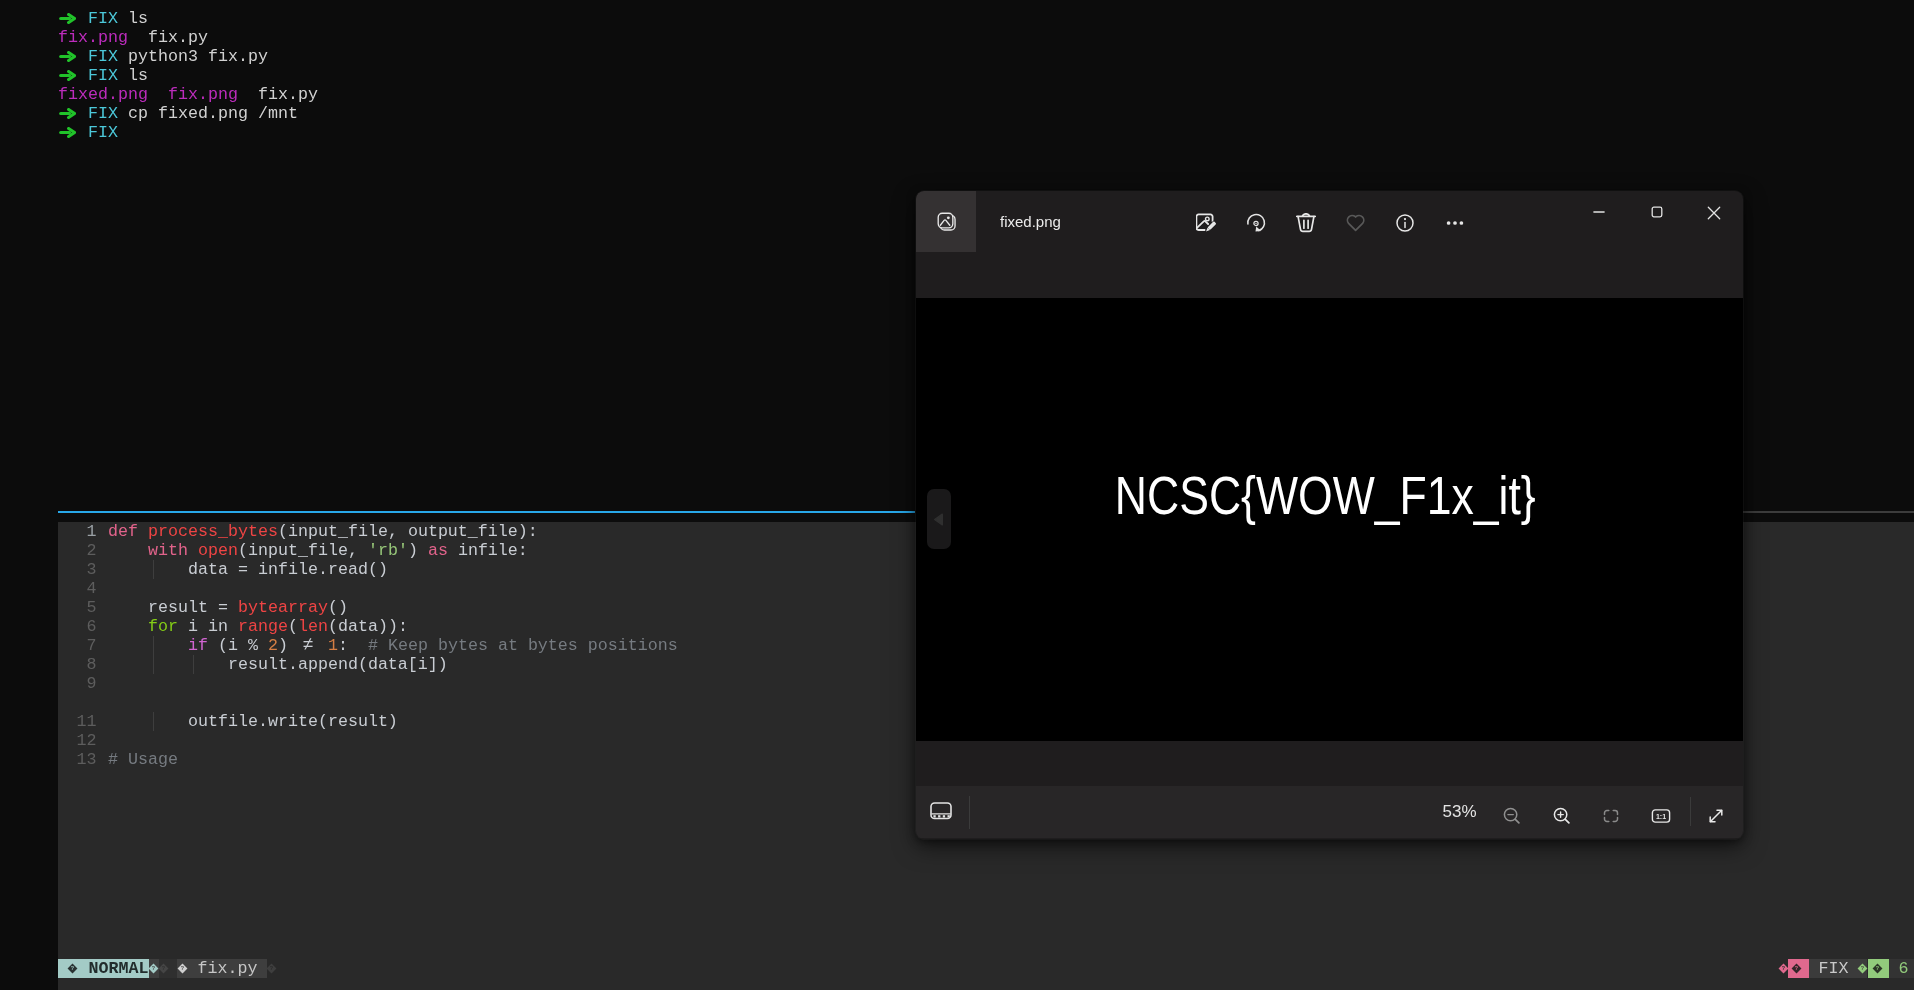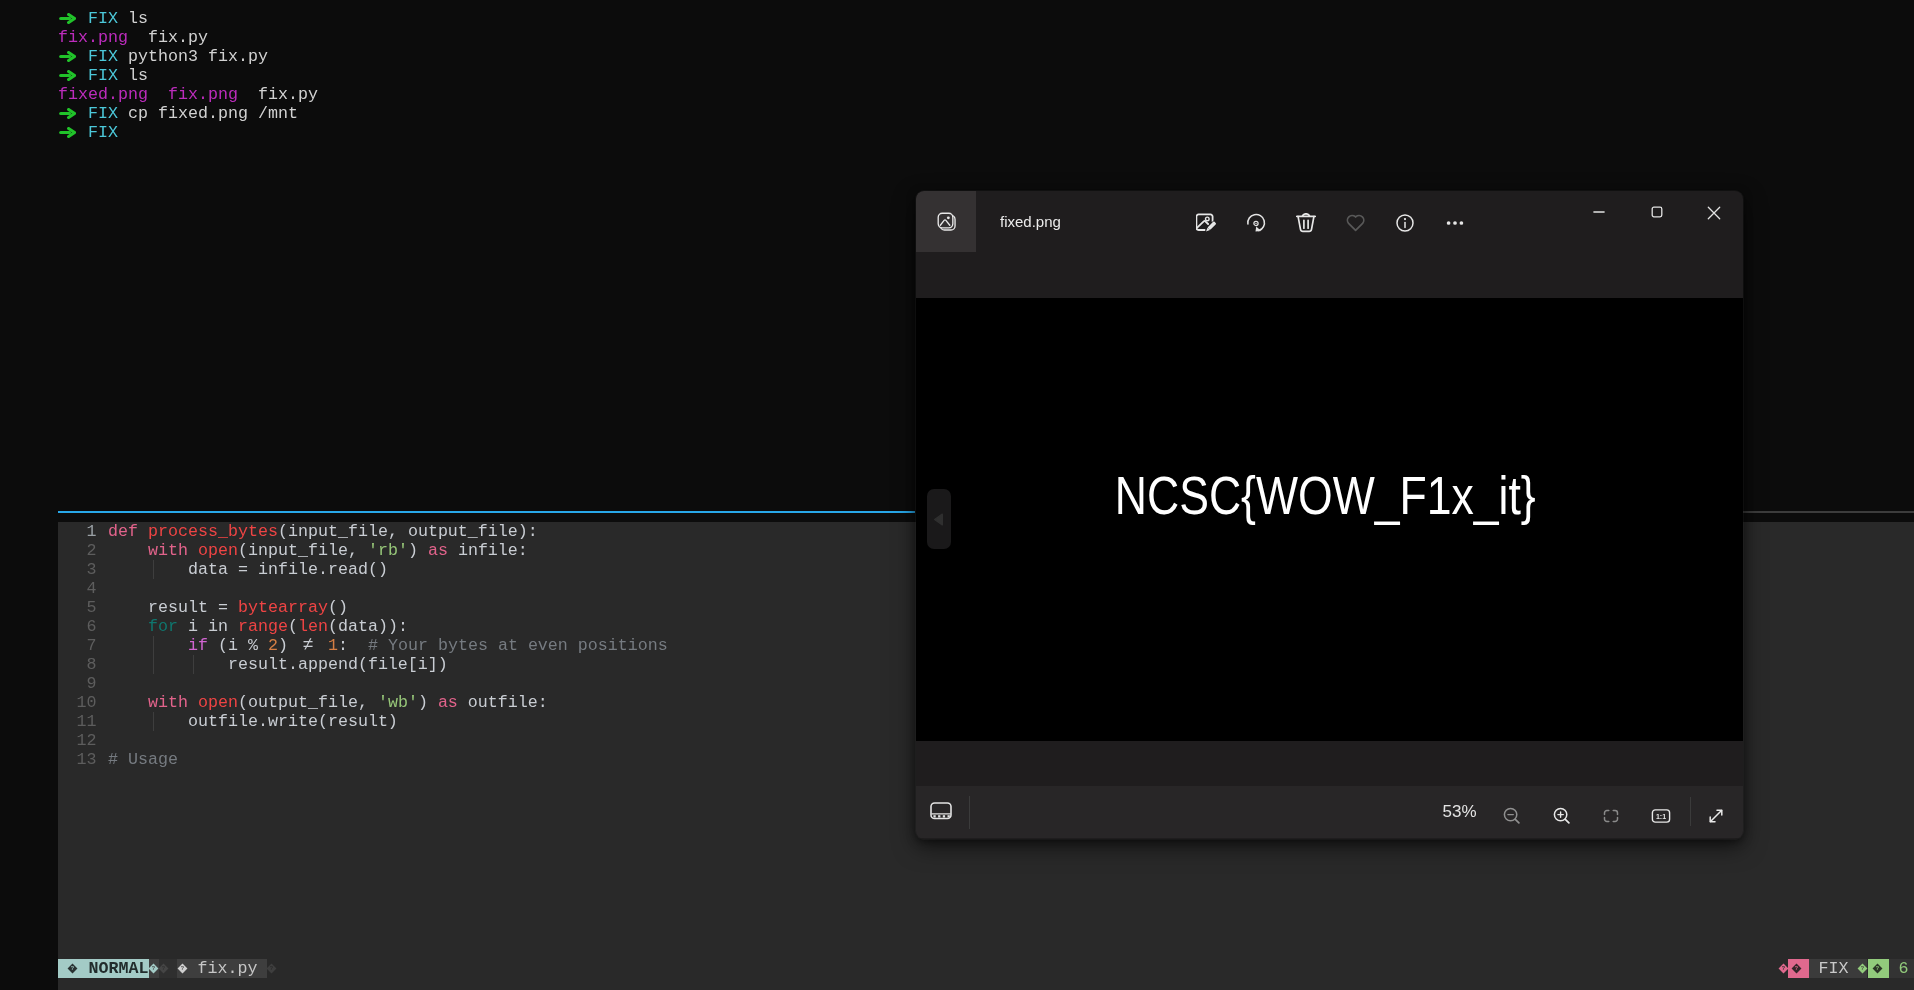--- a/index.html
+++ b/index.html
@@ -4,21 +4,21 @@
 html,body{margin:0;padding:0;background:#0c0c0c;}
 #screen{position:relative;width:1914px;height:990px;overflow:hidden;background:#0c0c0c;
   font-family:"Liberation Mono",monospace;font-size:16.67px;line-height:19px;margin-left:48px;}
 .abs{position:absolute;}
 .trow{position:absolute;left:10px;height:19px;white-space:pre;color:#d2d2d2;}
 .cy{color:#4cc8d9;} .mg{color:#bd2cbd;}
 .arw{position:absolute;left:10.5px;top:4px;}
 .eline{position:absolute;left:10px;height:19px;white-space:pre;color:#c9cdd3;}
 .ln{display:inline-block;width:38.5px;text-align:right;margin-right:11.5px;color:#5d5d5d;}
 .ln1{color:#9aa0a5;}
-.kp{color:#e2638b;} .kq{color:#d165d1;} .ko{color:#0f766e;} .fn{color:#ef4444;}
+.kp{color:#e2638b;} .kq{color:#d165d1;} .ko{color:#84cc16;} .fn{color:#ef4444;}
 .st{color:#97c779;} .nu{color:#d57e44;} .cm{color:#767b81;}
 .guide{position:absolute;width:1.4px;height:19px;background:#3e3e3e;}
 .neq{display:inline-block;width:20px;text-align:center;font-size:18.5px;}
 .dm{position:absolute;width:7px;height:7px;transform:rotate(45deg);}
 .dm>span{position:absolute;left:0;top:0;width:7px;height:7px;transform:rotate(-45deg);
   font-size:5.5px;line-height:7px;text-align:center;font-weight:bold;display:block;}
 .seg{position:absolute;top:958.5px;height:19px;line-height:19px;white-space:pre;text-align:center;}
 </style></head>
 <body>
 <div id="screen">
@@ -66,24 +66,23 @@
 <div class="abs" style="left:1695px;top:510.8px;width:195px;height:2.6px;background:#3c3c3c"></div>
 
 <div class="abs" style="left:10px;top:521.5px;width:1880px;height:468.5px;background:#292929"></div>
 
 <div class="eline" style="top:522px"><span class="ln ln1">1</span><span class="kp">def</span><span> </span><span class="fn">process_bytes</span><span>(input_file, output_file):</span></div>
 <div class="eline" style="top:541px"><span class="ln">2</span><span>    </span><span class="kp">with</span><span> </span><span class="fn">open</span><span>(input_file, </span><span class="st">'rb'</span><span>) </span><span class="kp">as</span><span> infile:</span></div>
 <div class="eline" style="top:560px"><span class="ln">3</span><span>        data = infile.read()</span></div>
 <div class="eline" style="top:579px"><span class="ln">4</span></div>
 <div class="eline" style="top:598px"><span class="ln">5</span><span>    result = </span><span class="fn">bytearray</span><span>()</span></div>
 <div class="eline" style="top:617px"><span class="ln">6</span><span>    </span><span class="ko">for</span><span> i in </span><span class="fn">range</span><span>(</span><span class="fn">len</span><span>(data)):</span></div>
-<div class="eline" style="top:636px"><span class="ln">7</span><span>        </span><span class="kq">if</span><span> (i % </span><span class="nu">2</span><span>) </span><span class="neq">≠</span><span> </span><span class="nu">1</span><span>:  </span><span class="cm"># Your bytes at even positions</span></div>
-<div class="eline" style="top:655px"><span class="ln">8</span><span>            result.append(file[i])</span></div>
+<div class="eline" style="top:636px"><span class="ln">7</span><span>        </span><span class="kq">if</span><span> (i % </span><span class="nu">2</span><span>) </span><span class="neq">≠</span><span> </span><span class="nu">1</span><span>:  </span><span class="cm"># Keep bytes at bytes positions</span></div>
+<div class="eline" style="top:655px"><span class="ln">8</span><span>            result.append(data[i])</span></div>
 <div class="eline" style="top:674px"><span class="ln">9</span></div>
-<div class="eline" style="top:693px"><span class="ln">10</span><span>    </span><span class="kp">with</span><span> </span><span class="fn">open</span><span>(output_file, </span><span class="st">'wb'</span><span>) </span><span class="kp">as</span><span> outfile:</span></div>
 <div class="eline" style="top:712px"><span class="ln">11</span><span>        outfile.write(result)</span></div>
 <div class="eline" style="top:731px"><span class="ln">12</span></div>
 <div class="eline" style="top:750px"><span class="ln">13</span><span class="cm"># Usage</span></div>
 
 <div class="guide" style="left:104.6px;top:560px"></div>
 <div class="guide" style="left:104.6px;top:636px"></div>
 <div class="guide" style="left:104.6px;top:655px"></div>
 <div class="guide" style="left:144.6px;top:655px"></div>
 <div class="guide" style="left:104.6px;top:712px"></div>
 

